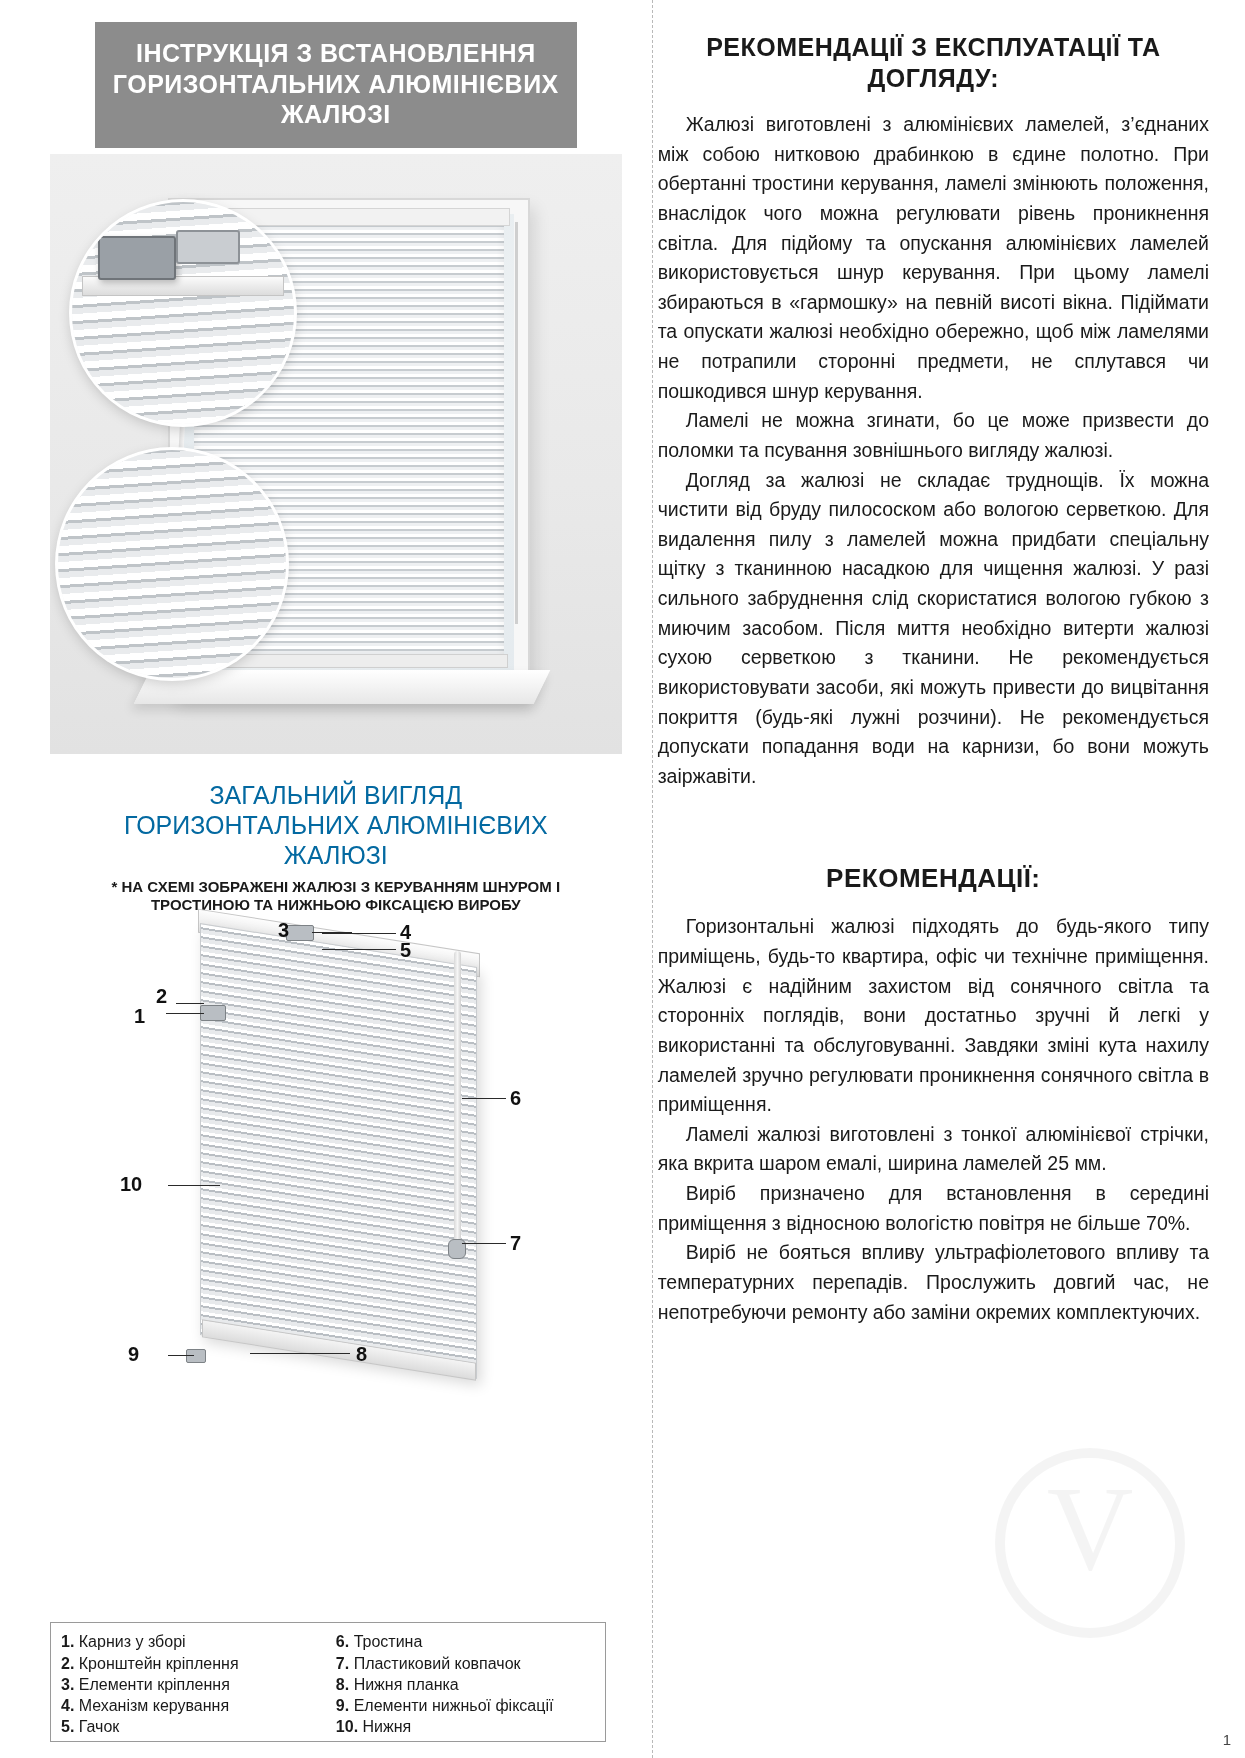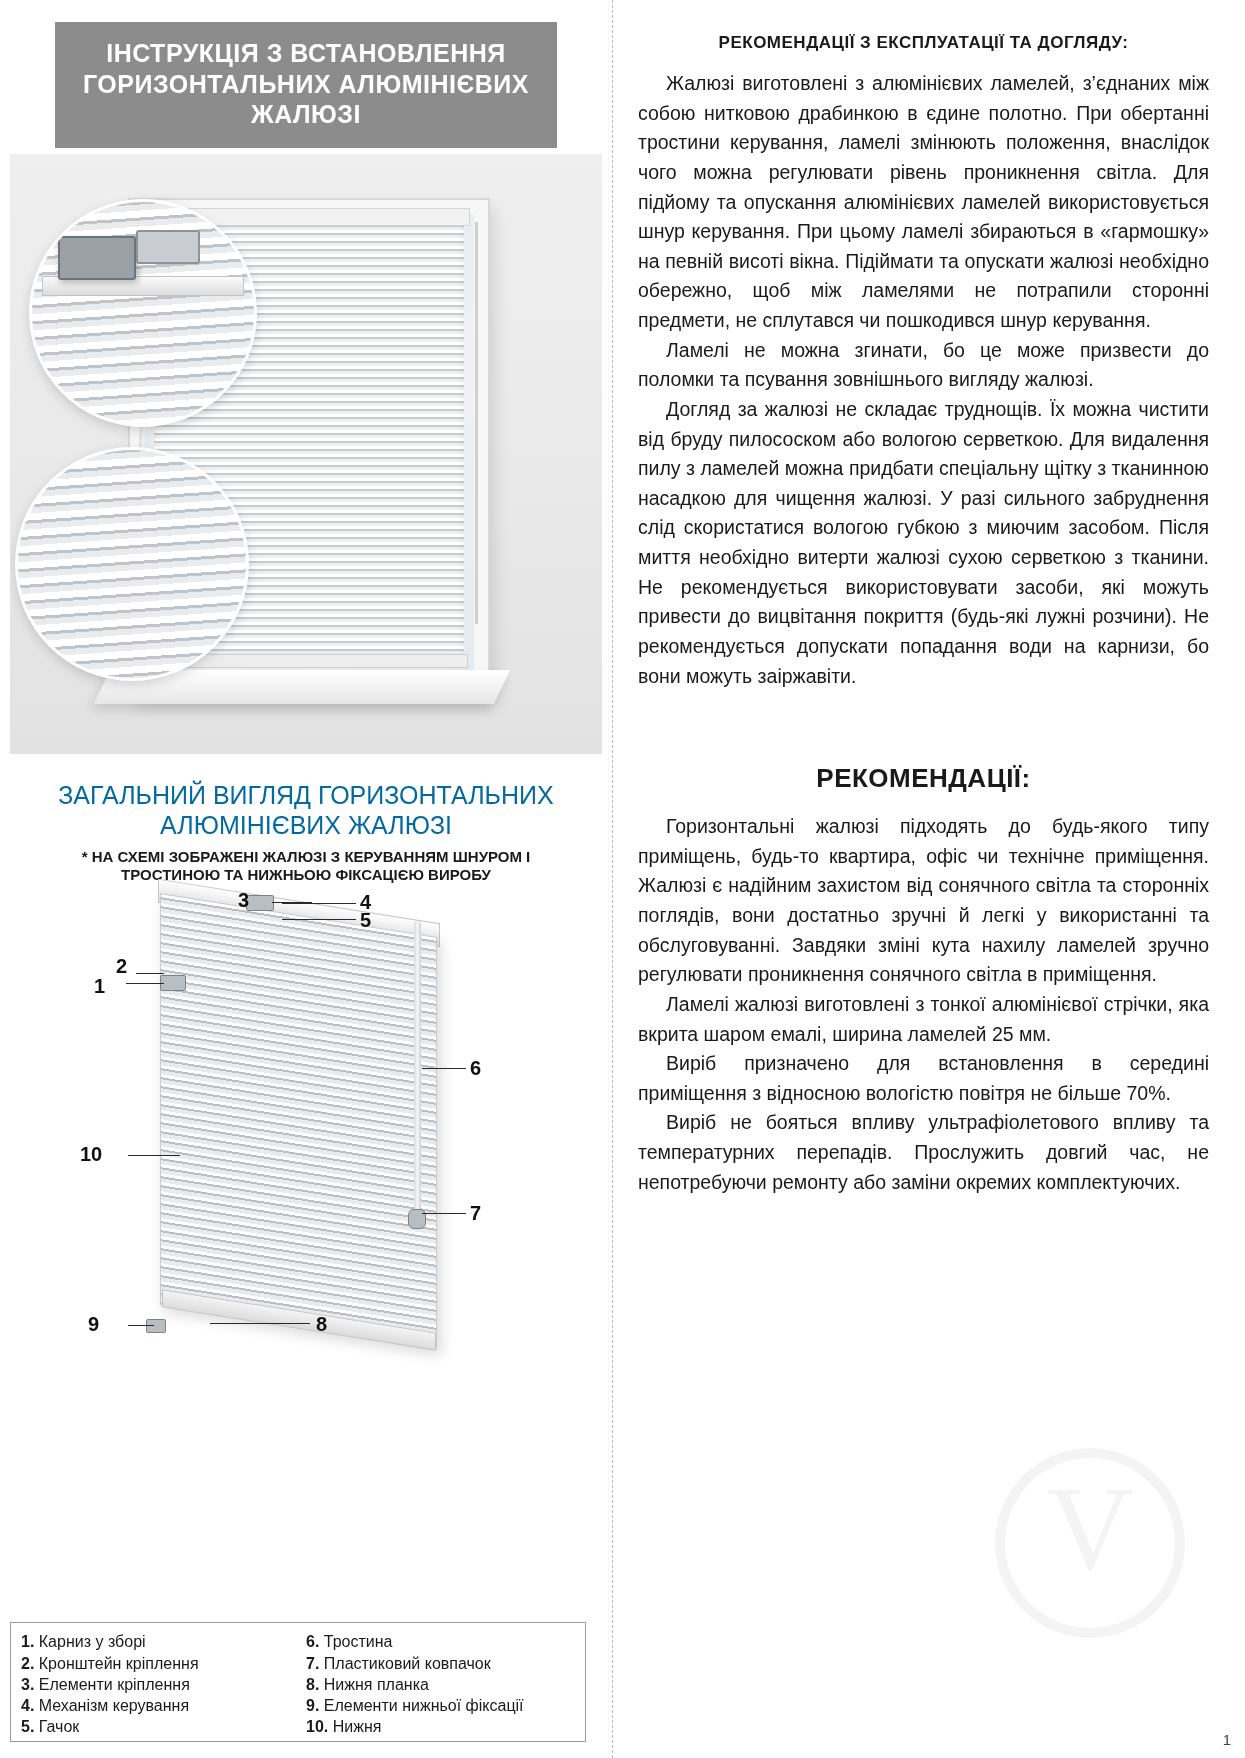--- a/index.html
+++ b/index.html
@@ -7,20 +7,21 @@
     width:1245px;height:1758px;
     background:#ffffff;
     font-family:"Liberation Sans", sans-serif;
     color:#1a1a1a;
     position:relative;
     overflow:hidden;
   }
   .page{
     position:absolute;inset:0;
     display:flex;
+    margin-left:40px;
   }
   
   .left-col{
     width:612px;
     position:relative;
     box-sizing:border-box;
     padding:14px 10px 0 10px;
   }
   .divider{
     position:absolute;
@@ -213,21 +214,21 @@
   
   .right-col{
     width:633px;
     box-sizing:border-box;
     padding:32px 36px 0 26px;
     position:relative;
   }
   .r-title{
     text-align:center;
     font-weight:bold;
-    font-size:17px;
+    font-size:25px;
     line-height:1.24;
     letter-spacing:.5px;
     margin:0 0 16px 0;
   }
   .r-body p{
     margin:0;
     text-align:justify;
     font-size:19.5px;
     line-height:1.52;
     text-indent:28px;

